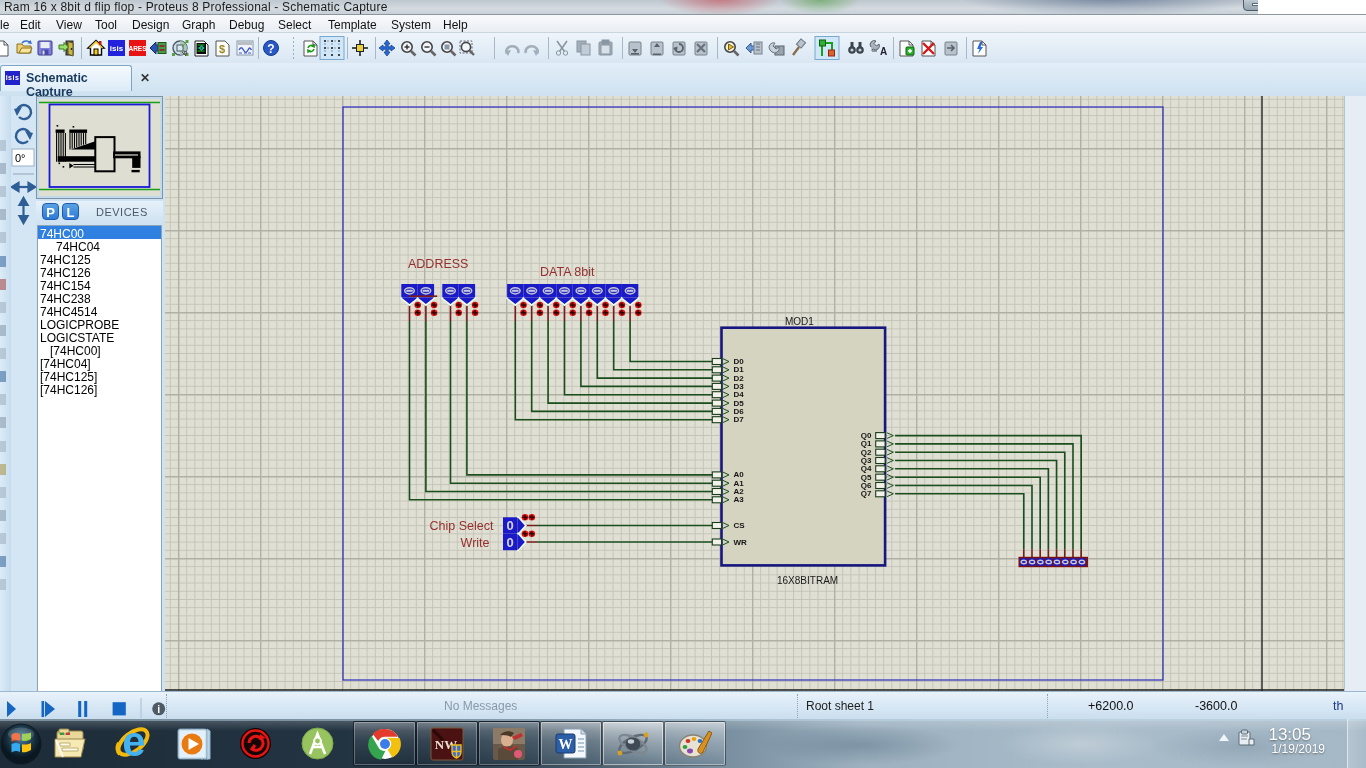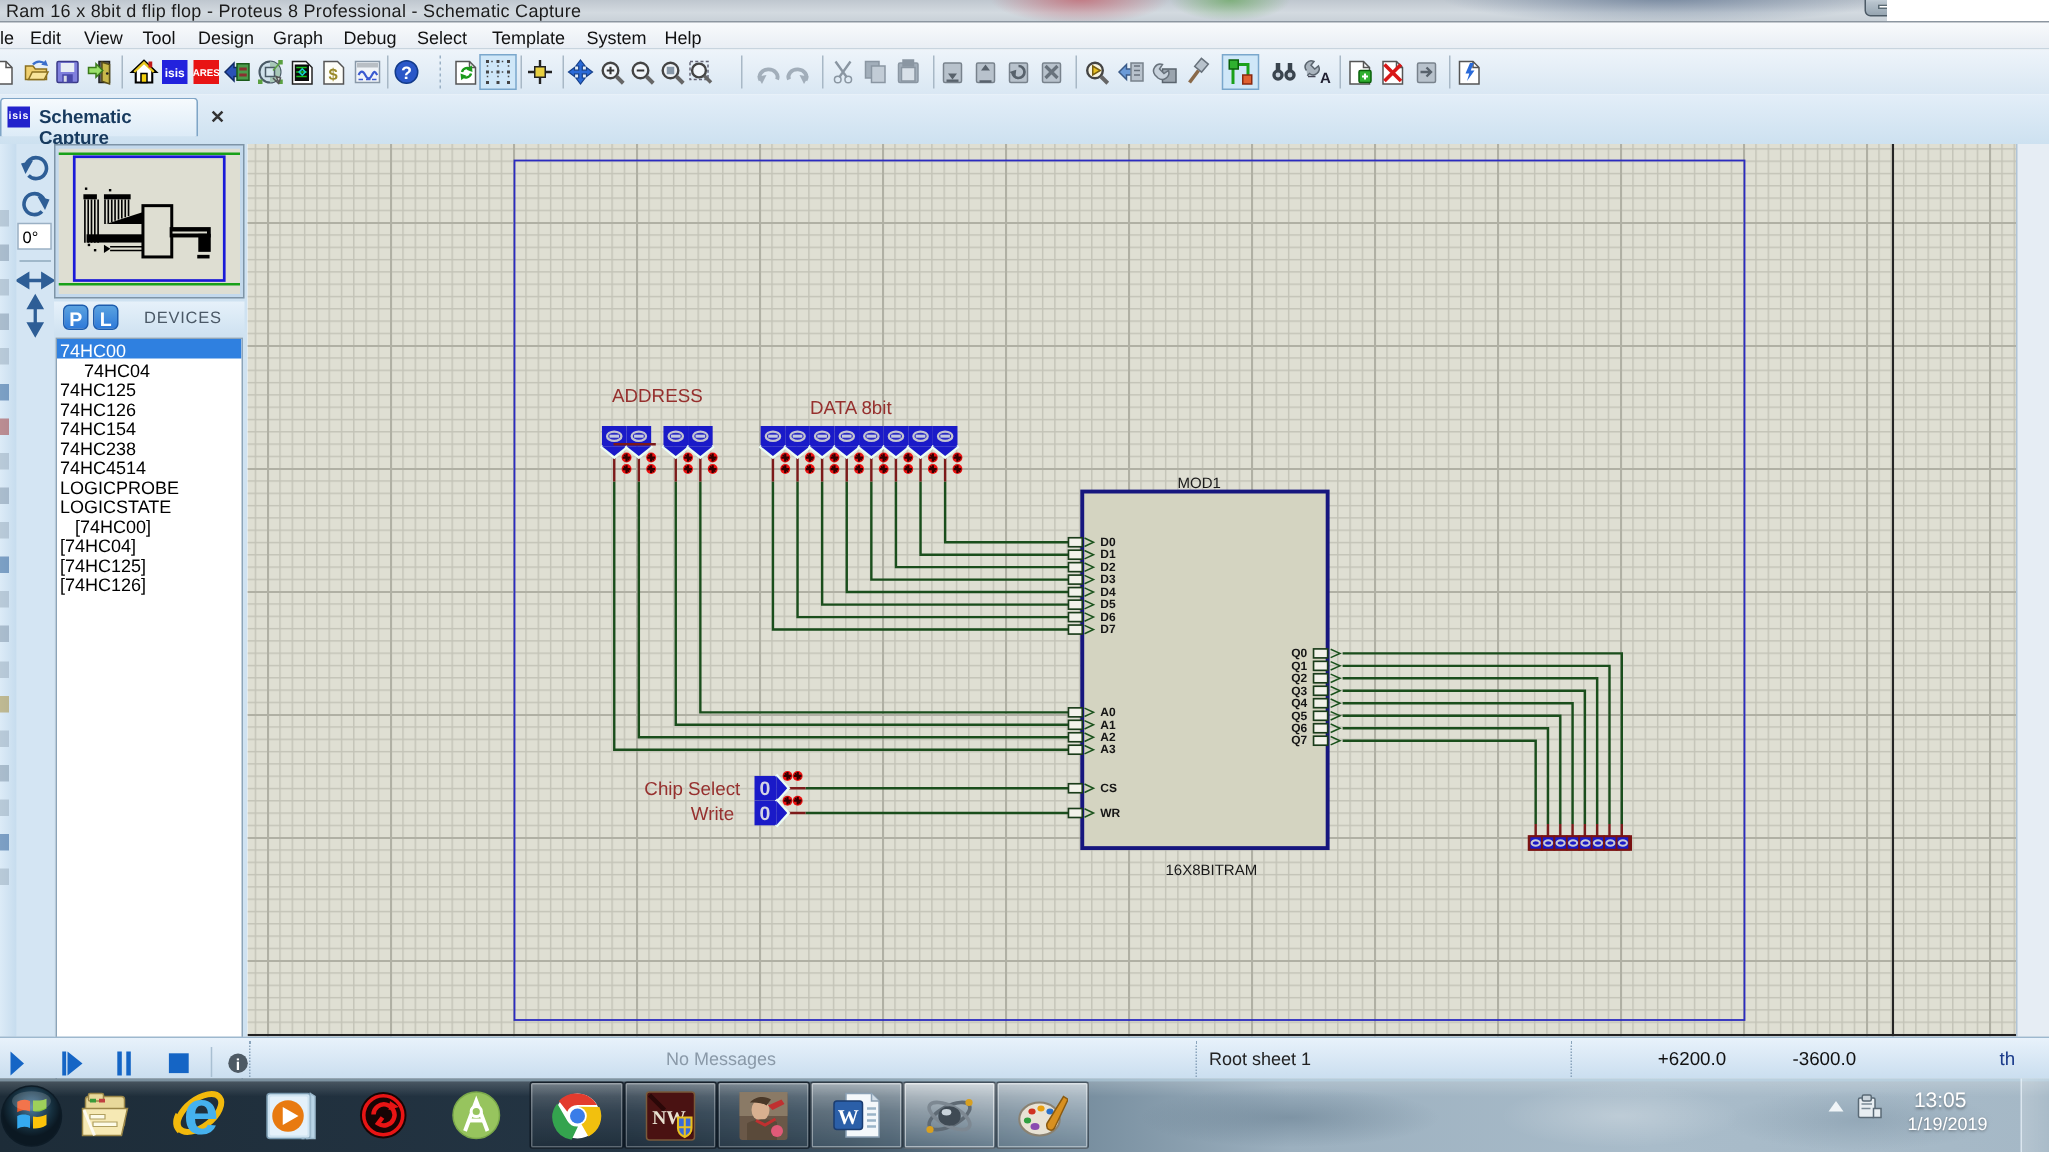--- a/index.html
+++ b/index.html
@@ -608,21 +608,21 @@
   <rect x="112.6" y="10.2" width="13.2" height="13.2" fill="#1565c5"></rect>
   <line x1="141" y1="6" x2="141" y2="26" stroke="#a8bfd2"></line>
   <circle cx="158.7" cy="16.8" r="6.5" fill="#4e5a64"></circle>
       <text x="158.7" y="21" font-size="10.5" font-weight="bold" fill="#ffffff" text-anchor="middle" font-family="Liberation Sans">i</text>
  </svg>
  <div class="a" style="left:166px;top:2px;width:1px;height:24px;border-left:1px dotted #8aa4bc"></div>
  <div class="a" style="left:444px;top:7px;font-size:12px;color:#8a99a8">No Messages</div>
  <div class="a" style="left:797px;top:2px;width:1px;height:24px;border-left:1px dotted #8aa4bc"></div>
  <div class="a" style="left:806px;top:7px;font-size:12px;color:#222">Root sheet 1</div>
  <div class="a" style="left:1047px;top:2px;width:1px;height:24px;border-left:1px dotted #8aa4bc"></div>
- <div class="a" style="left:1088px;top:7px;width:80px;font-size:12.5px;color:#111;text-align:center">+6200.0</div>
+ <div class="a" style="left:1088px;top:7px;width:80px;font-size:12.5px;color:#111;text-align:left">+6200.0</div>
  <div class="a" style="left:1195px;top:7px;width:80px;font-size:12.5px;color:#111;text-align:left">-3600.0</div>
  <div class="a" style="left:1333px;top:7px;font-size:12.5px;color:#1a3a8a">th</div>
 </div>
 
 <div class="a" style="left:0;top:719px;width:1366px;height:49px;background:linear-gradient(90deg,#1d2c38 0,#243544 420px,#3d5262 560px,#72899a 700px,#9cb0bf 860px,#a9bcca 1100px,#a5b8c6 1366px)">
  <div class="a" style="left:0;top:0;width:1366px;height:2px;background:rgba(200,225,240,.55)"></div>
  <div class="a" style="left:0;top:2px;width:1366px;height:10px;background:linear-gradient(180deg,rgba(255,255,255,.18),rgba(255,255,255,0))"></div>
  <div class="a" style="left:760px;top:6px;width:200px;height:40px;background:radial-gradient(closest-side,rgba(70,95,115,.35),rgba(70,95,115,0))"></div>
  <div class="a" style="left:1000px;top:4px;width:160px;height:42px;background:radial-gradient(closest-side,rgba(255,255,255,.25),rgba(255,255,255,0))"></div>
  <div class="a" style="left:1150px;top:8px;width:180px;height:40px;background:radial-gradient(closest-side,rgba(90,115,135,.25),rgba(90,115,135,0))"></div>
@@ -746,15 +746,15 @@
  </svg>
 </div>
 
 <div class="a" style="left:1219px;top:734px;width:0;height:0;border-left:5px solid transparent;border-right:5px solid transparent;border-bottom:7px solid #f0f5f8"></div>
 <svg class="a" style="left:1237px;top:729px" width="18" height="18" viewBox="0 0 18 18">
  <rect x="2" y="3" width="11" height="13" rx="1" fill="#e8eef2" stroke="#5a6a76"></rect>
  <rect x="4.5" y="1" width="6" height="4" rx="1" fill="#c8d2da" stroke="#5a6a76"></rect>
  <path d="M12 10h5v6h-5z" fill="#e8eef2" stroke="#5a6a76"></path>
  <path d="M4 7h7M4 10h6" stroke="#7a8a96"></path>
 </svg>
-<div class="a" style="left:1225px;top:725px;width:86px;height:16px;font-size:14px;color:#fff;text-align:right;text-shadow:0 1px 2px rgba(0,0,0,.4)">13:05</div>
+<div class="a" style="left:1225px;top:725px;width:86px;height:16px;font-size:17px;color:#fff;text-align:right;text-shadow:0 1px 2px rgba(0,0,0,.4)">13:05</div>
 <div class="a" style="left:1239px;top:742px;width:86px;height:16px;font-size:12px;color:#fff;text-align:right;text-shadow:0 1px 2px rgba(0,0,0,.4)">1/19/2019</div>
 <div class="a" style="left:1347px;top:719px;width:19px;height:49px;background:linear-gradient(90deg,rgba(255,255,255,.18),rgba(255,255,255,.05));border-left:1px solid rgba(240,248,255,.7)"></div>
 
 </body></html>

